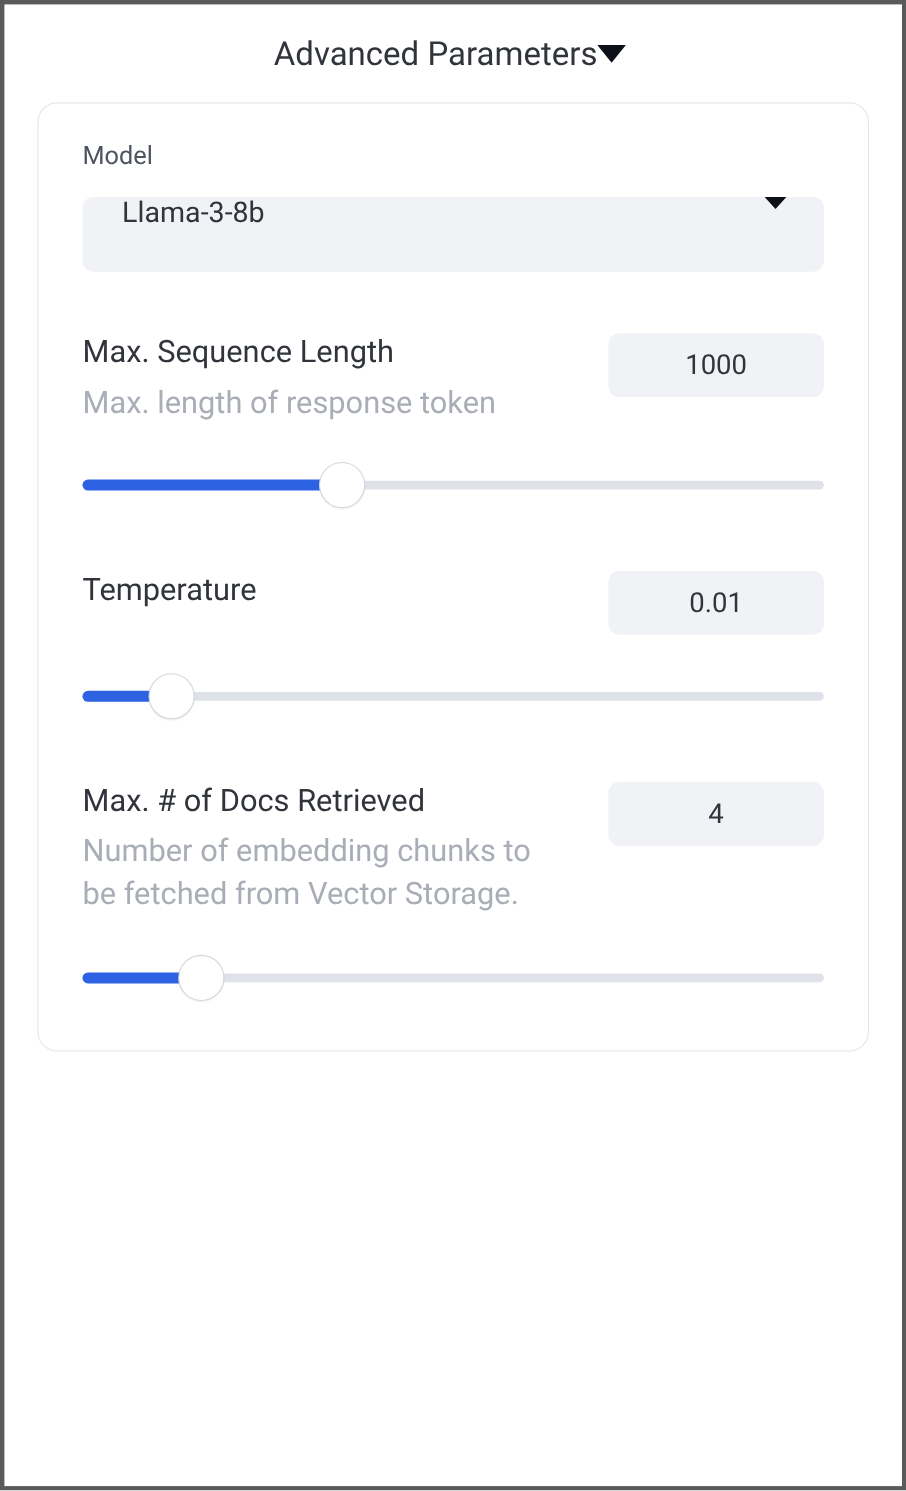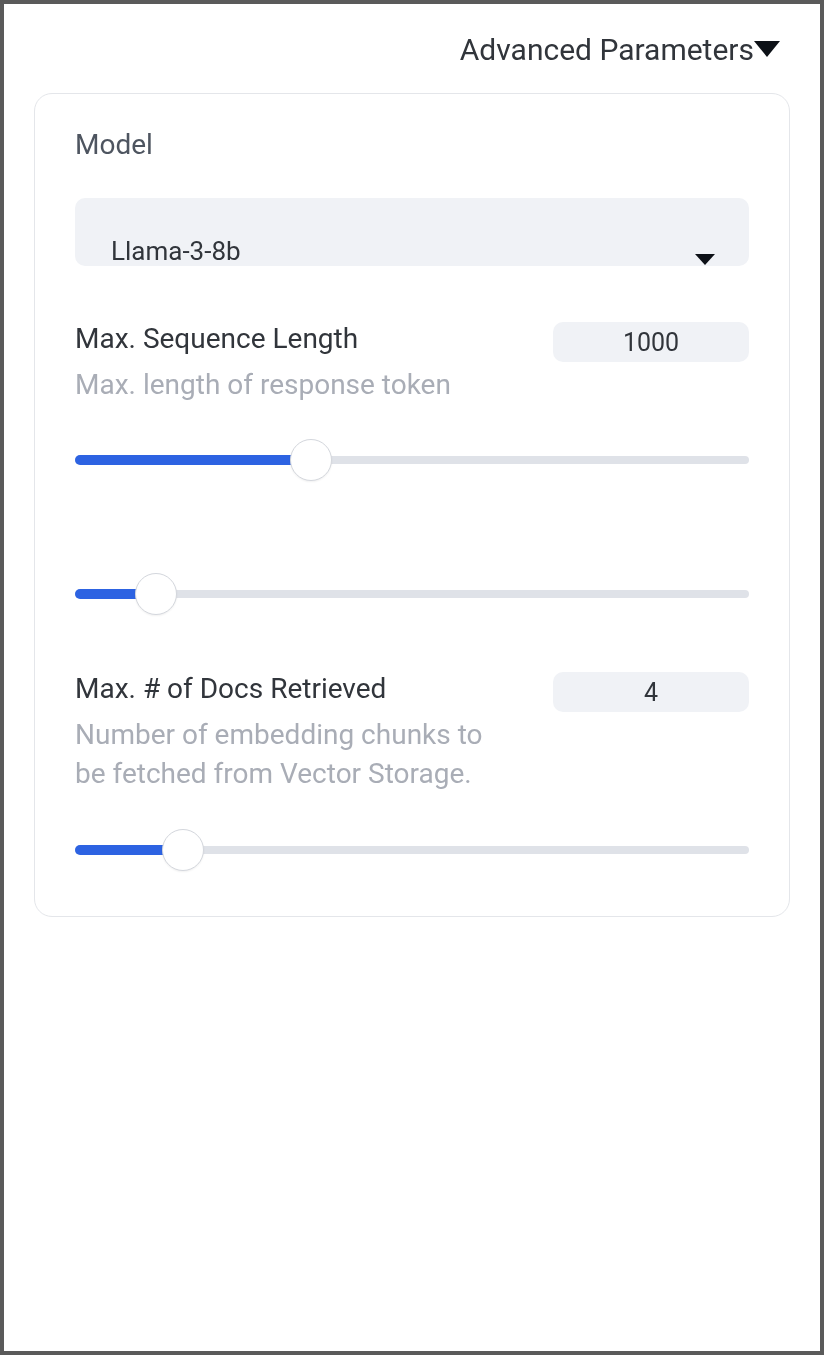--- a/index.html
+++ b/index.html
@@ -13,49 +13,49 @@
   }
   .outer {
     width: 824px;
     height: 1355px;
     border: 4px solid #5a5a5a;
     padding: 28px 30px 34px 30px;
   }
   .header-row {
     display: flex;
     align-items: center;
-    justify-content: flex-end;
+    justify-content: center;
     padding: 0 10px 0 4px;
   }
   .header-title {
     font-size: 30px;
     color: #31353b;
     font-weight: 400;
   }
   .collapse-icon svg { display:block; }
   .card {
     margin-top: 26px;
     border: 1.5px solid #e4e6ea;
     border-radius: 18px;
     padding: 34px 40px 44px 40px;
   }
   .model-label {
-    font-size: 28px;
+    font-size: 23px;
     color: #4e5560;
     font-weight: 400;
-    margin-bottom: 37px;
+    margin-bottom: 24px;
   }
   .select {
     display: flex;
-    align-items: flex-end;
+    align-items: flex-start;
     justify-content: space-between;
     background: #f0f2f6;
     border-radius: 10px;
     height: 68px;
-    padding: 0 34px 0 36px;
+    padding: 0 34px 18px 36px;
     cursor: pointer;
   }
   .select-text {
     font-size: 26px;
     color: #31353b;
   }
   .select-caret svg { display:block; }
   .param {
     margin-top: 56px;
   }
@@ -74,21 +74,21 @@
     font-size: 28px;
     color: #a9adb6;
     margin-top: 10px;
     line-height: 1.4;
     max-width: 420px;
   }
   .value-pill {
     background: #f0f2f6;
     border-radius: 10px;
     min-width: 196px;
-    height: 40px;
+    height: 58px;
     display: flex;
     align-items: center;
     justify-content: center;
     font-size: 25px;
     color: #31353b;
     flex-shrink: 0;
   }
   .slider {
     position: relative;
     height: 44px;
@@ -162,21 +162,23 @@
       <div class="slider">
         <div class="slider-track"></div>
         <div class="slider-fill" style="width:35%"></div>
         <div class="slider-thumb" style="left:35%"></div>
       </div>
     </div>
 
     <div class="param">
       <div class="param-head">
         <div>
+          <div class="param-title">Temperature</div>
         </div>
+        <div class="value-pill">0.01</div>
       </div>
       <div class="slider">
         <div class="slider-track"></div>
         <div class="slider-fill" style="width:12%"></div>
         <div class="slider-thumb" style="left:12%"></div>
       </div>
     </div>
 
     <div class="param">
       <div class="param-head">

